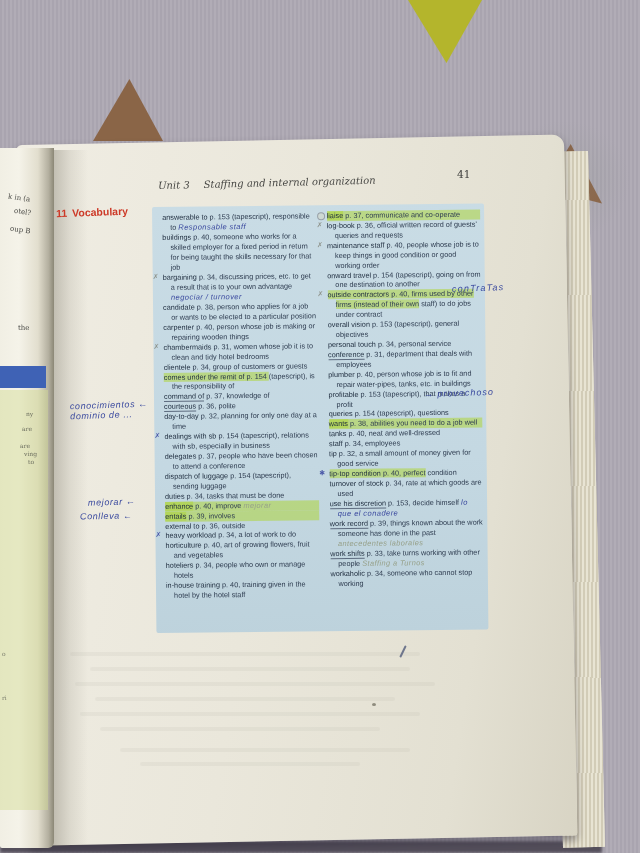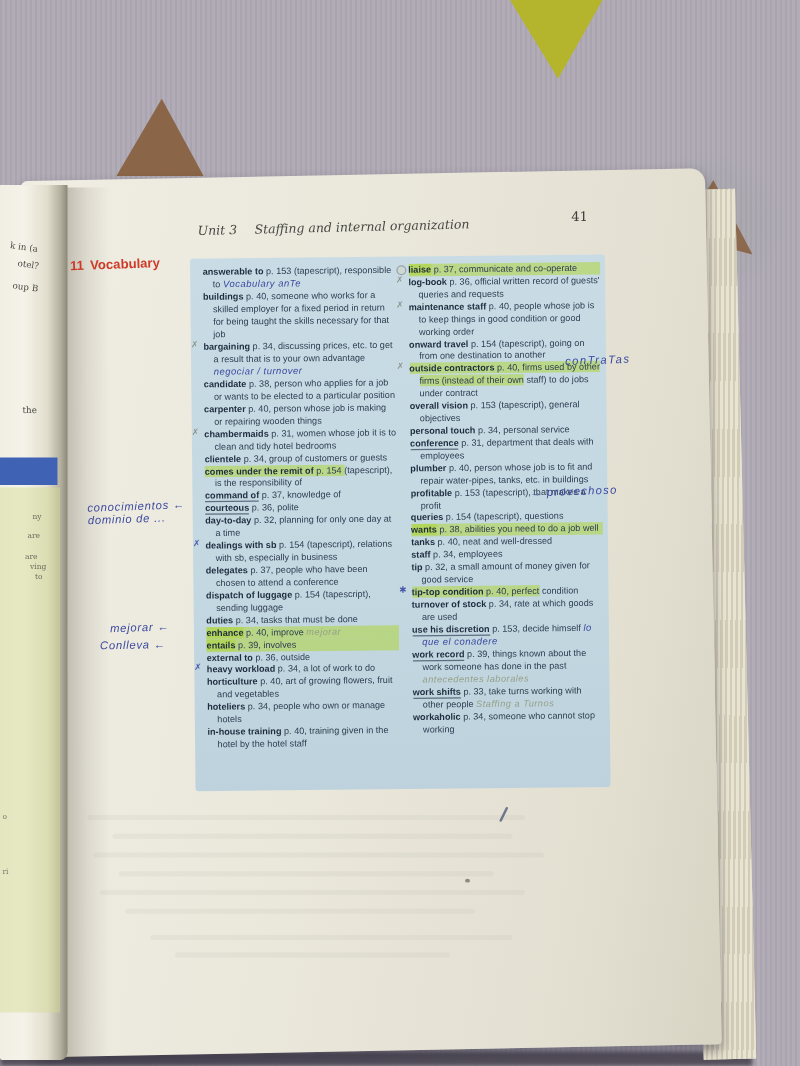--- a/index.html
+++ b/index.html
@@ -55,21 +55,21 @@
   .section-head{position:absolute;left:56px;top:206px;color:#cd3a28;font-weight:bold;
     font-size:10.5px;transform:rotate(-2deg);white-space:nowrap;}
   .section-head .num{margin-right:5px;}
 
   .vocab-block{position:absolute;left:152px;top:207px;width:332px;height:426px;
     background:linear-gradient(178deg,#c9dce5 0%,#c4d8e2 60%,#bdd2dc 100%);
     border-radius:2px;transform:rotate(-0.6deg);transform-origin:top left;
     display:flex;gap:11px;padding:6px 4px 4px 10px;box-sizing:border-box;}
   .vcol{width:158px;font-size:7.3px;line-height:1.36;color:#2e3c50;}
   .entry{position:relative;padding-left:8px;text-indent:-8px;}
-  .entry .term{font-weight:bold;color:#1e2c3e;}
+  .entry .term{font-weight:normal;color:#1e2c3e;}
   .entry .term.u{border-bottom:1px solid rgba(60,72,95,.75);}
   .hl-full{background:rgba(175,213,58,.55);}
   .hl{background:rgba(175,213,58,.55);}
   .mark{position:absolute;left:-10px;top:-1px;text-indent:0;font-size:7px;}
   .mark.circle{width:6px;height:6px;border:1px solid #98a0a8;border-radius:50%;
     background:rgba(210,215,200,.6);top:1px;}
   .note{font-style:italic;letter-spacing:.4px;}
   .note.pen{color:#3b4a9f;font-size:7.6px;}
   .note.pencil{color:#96a089;font-size:7.4px;text-align:right;}
 
@@ -134,21 +134,21 @@
     <div class="page-header">
       <span class="unit">Unit 3</span><span>Staffing and internal organization</span>
     </div>
     <div class="page-num">41</div>
     <div class="section-head">
       <span class="num">11</span><span>Vocabulary</span>
     </div>
 
     <div class="vocab-block">
       <div class="vcol">
-          <div class="entry"><span class="term">answerable to</span> p. 153 (tapescript), responsible to <span class="note pen">Vocabulary anTe</span></div>
+          <div class="entry"><span class="term">answerable to</span> p. 153 (tapescript), responsible to <span class="note pen">Responsable staff</span></div>
           <div class="entry"><span class="term">buildings</span> p. 40, someone who works for a skilled employer for a fixed period in return for being taught the skills necessary for that job </div>
           <div class="entry"><span class="mark x-pencil" style="color: rgb(143, 148, 140);">✗</span><span class="term">bargaining</span> p. 34, discussing prices, etc. to get a result that is to your own advantage <span class="note pen">negociar / turnover</span></div>
           <div class="entry"><span class="term">candidate</span> p. 38, person who applies for a job or wants to be elected to a particular position </div>
           <div class="entry"><span class="term">carpenter</span> p. 40, person whose job is making or repairing wooden things </div>
           <div class="entry"><span class="mark x-pencil" style="color: rgb(143, 148, 140);">✗</span><span class="term">chambermaids</span> p. 31, women whose job it is to clean and tidy hotel bedrooms </div>
           <div class="entry"><span class="term">clientele</span> p. 34, group of customers or guests </div>
           <div class="entry"><span class="term hl">comes under the remit of</span><span class="hl"> p. 154 </span>(tapescript), is the responsibility of </div>
           <div class="entry"><span class="term u">command of</span> p. 37, knowledge of </div>
           <div class="entry"><span class="term u">courteous</span> p. 36, polite </div>
           <div class="entry"><span class="term">day-to-day</span> p. 32, planning for only one day at a time </div>

